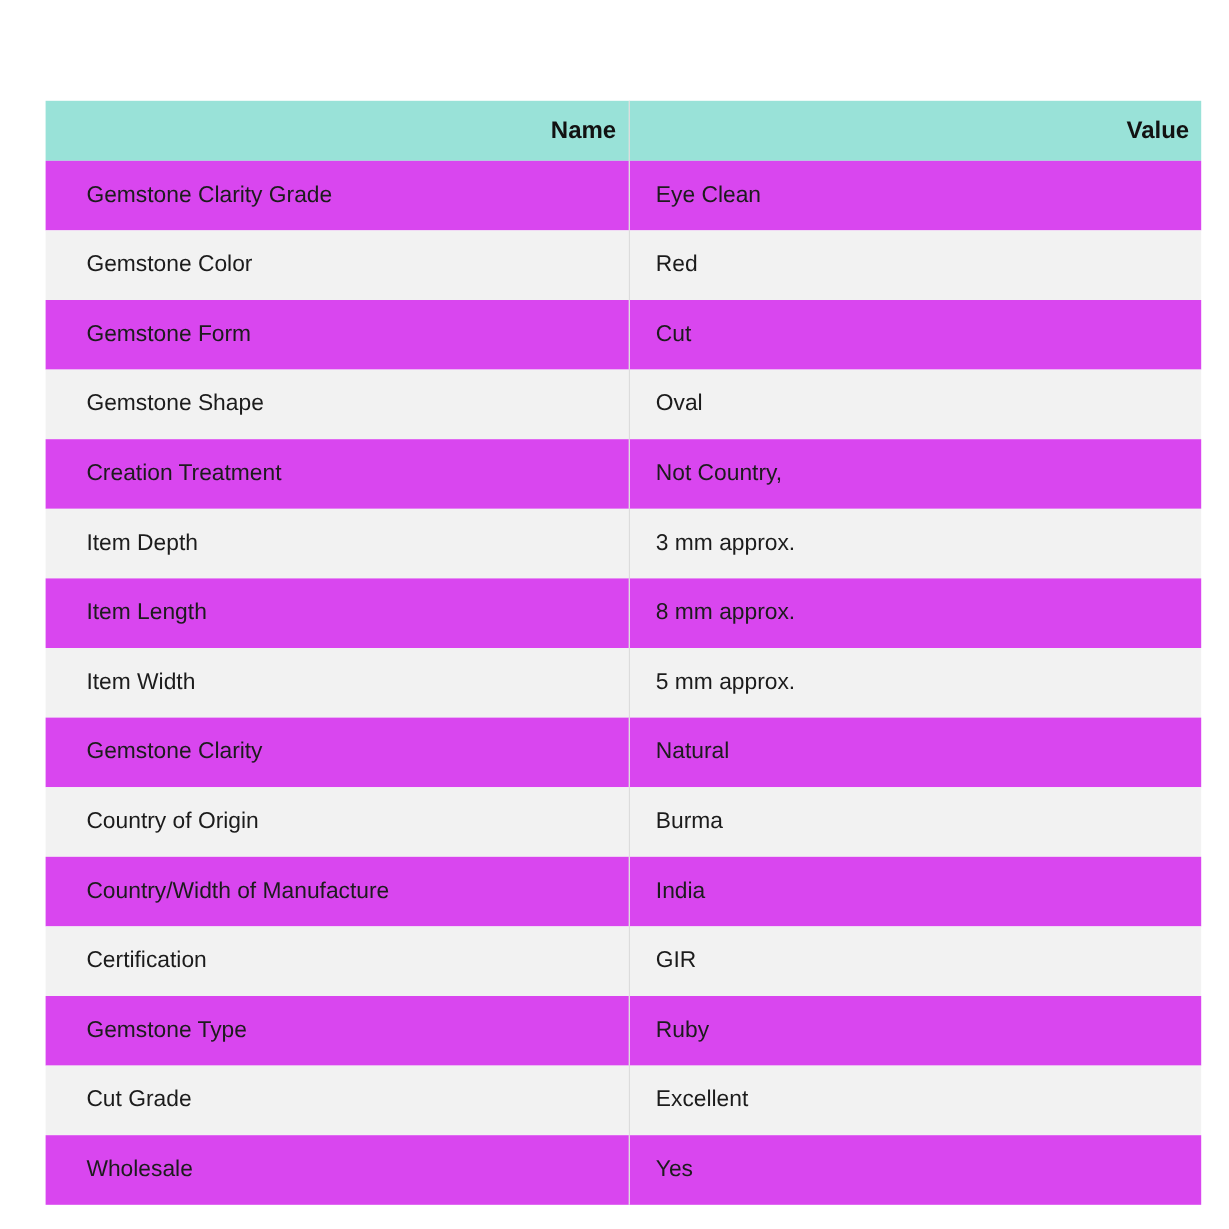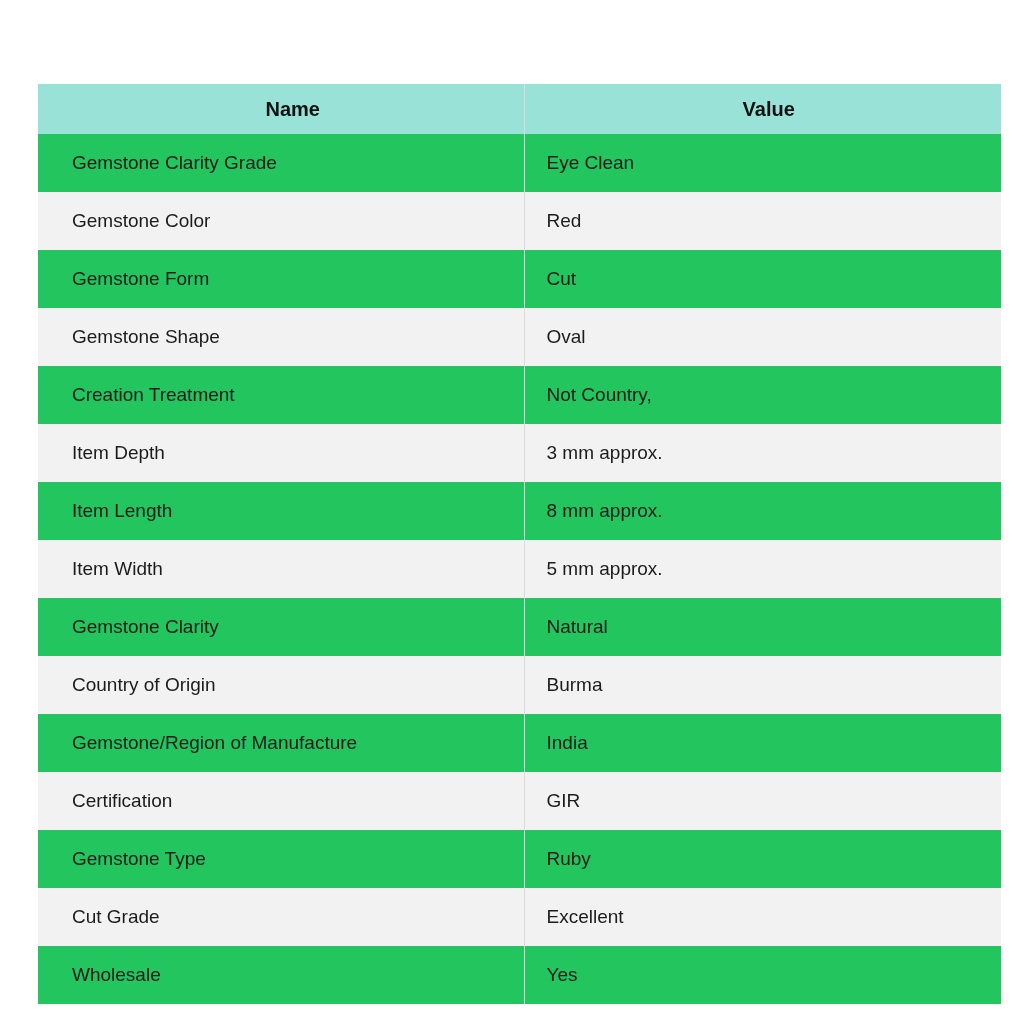--- a/index.html
+++ b/index.html
@@ -26,35 +26,35 @@
   table.spec-table {
     border-collapse: collapse;
     width: 100%;
     table-layout: fixed;
   }
   col.name-col { width: 486px; }
   col.value-col { width: auto; }
   th {
     background: var(--header-bg);
     height: 50px;
-    text-align: center;
+    text-align: right;
     vertical-align: middle;
     font-size: 20px;
     font-weight: 700;
     color: #121212;
     padding: 0 10px 0 34px;
   }
   td {
     height: 58px;
     vertical-align: middle;
     font-size: 19px;
     font-weight: 400;
     color: var(--text);
     padding: 0 10px 0 34px;
-    background: #22c55e;
+    background: #d946ef;
   }
   tr.stripe td { background: var(--stripe-bg); }
   th.value, td.value {
     border-left: 1px solid var(--divider);
     padding-left: 22px;
   }
 </style>
 </head>
 <body>
 
@@ -105,21 +105,21 @@
         </tr>
         <tr>
           <td class="name">Gemstone Clarity</td>
           <td class="value">Natural</td>
         </tr>
         <tr class="stripe">
           <td class="name">Country of Origin</td>
           <td class="value">Burma</td>
         </tr>
         <tr>
-          <td class="name">Gemstone/Region of Manufacture</td>
+          <td class="name">Country/Width of Manufacture</td>
           <td class="value">India</td>
         </tr>
         <tr class="stripe">
           <td class="name">Certification</td>
           <td class="value">GIR</td>
         </tr>
         <tr>
           <td class="name">Gemstone Type</td>
           <td class="value">Ruby</td>
         </tr>

